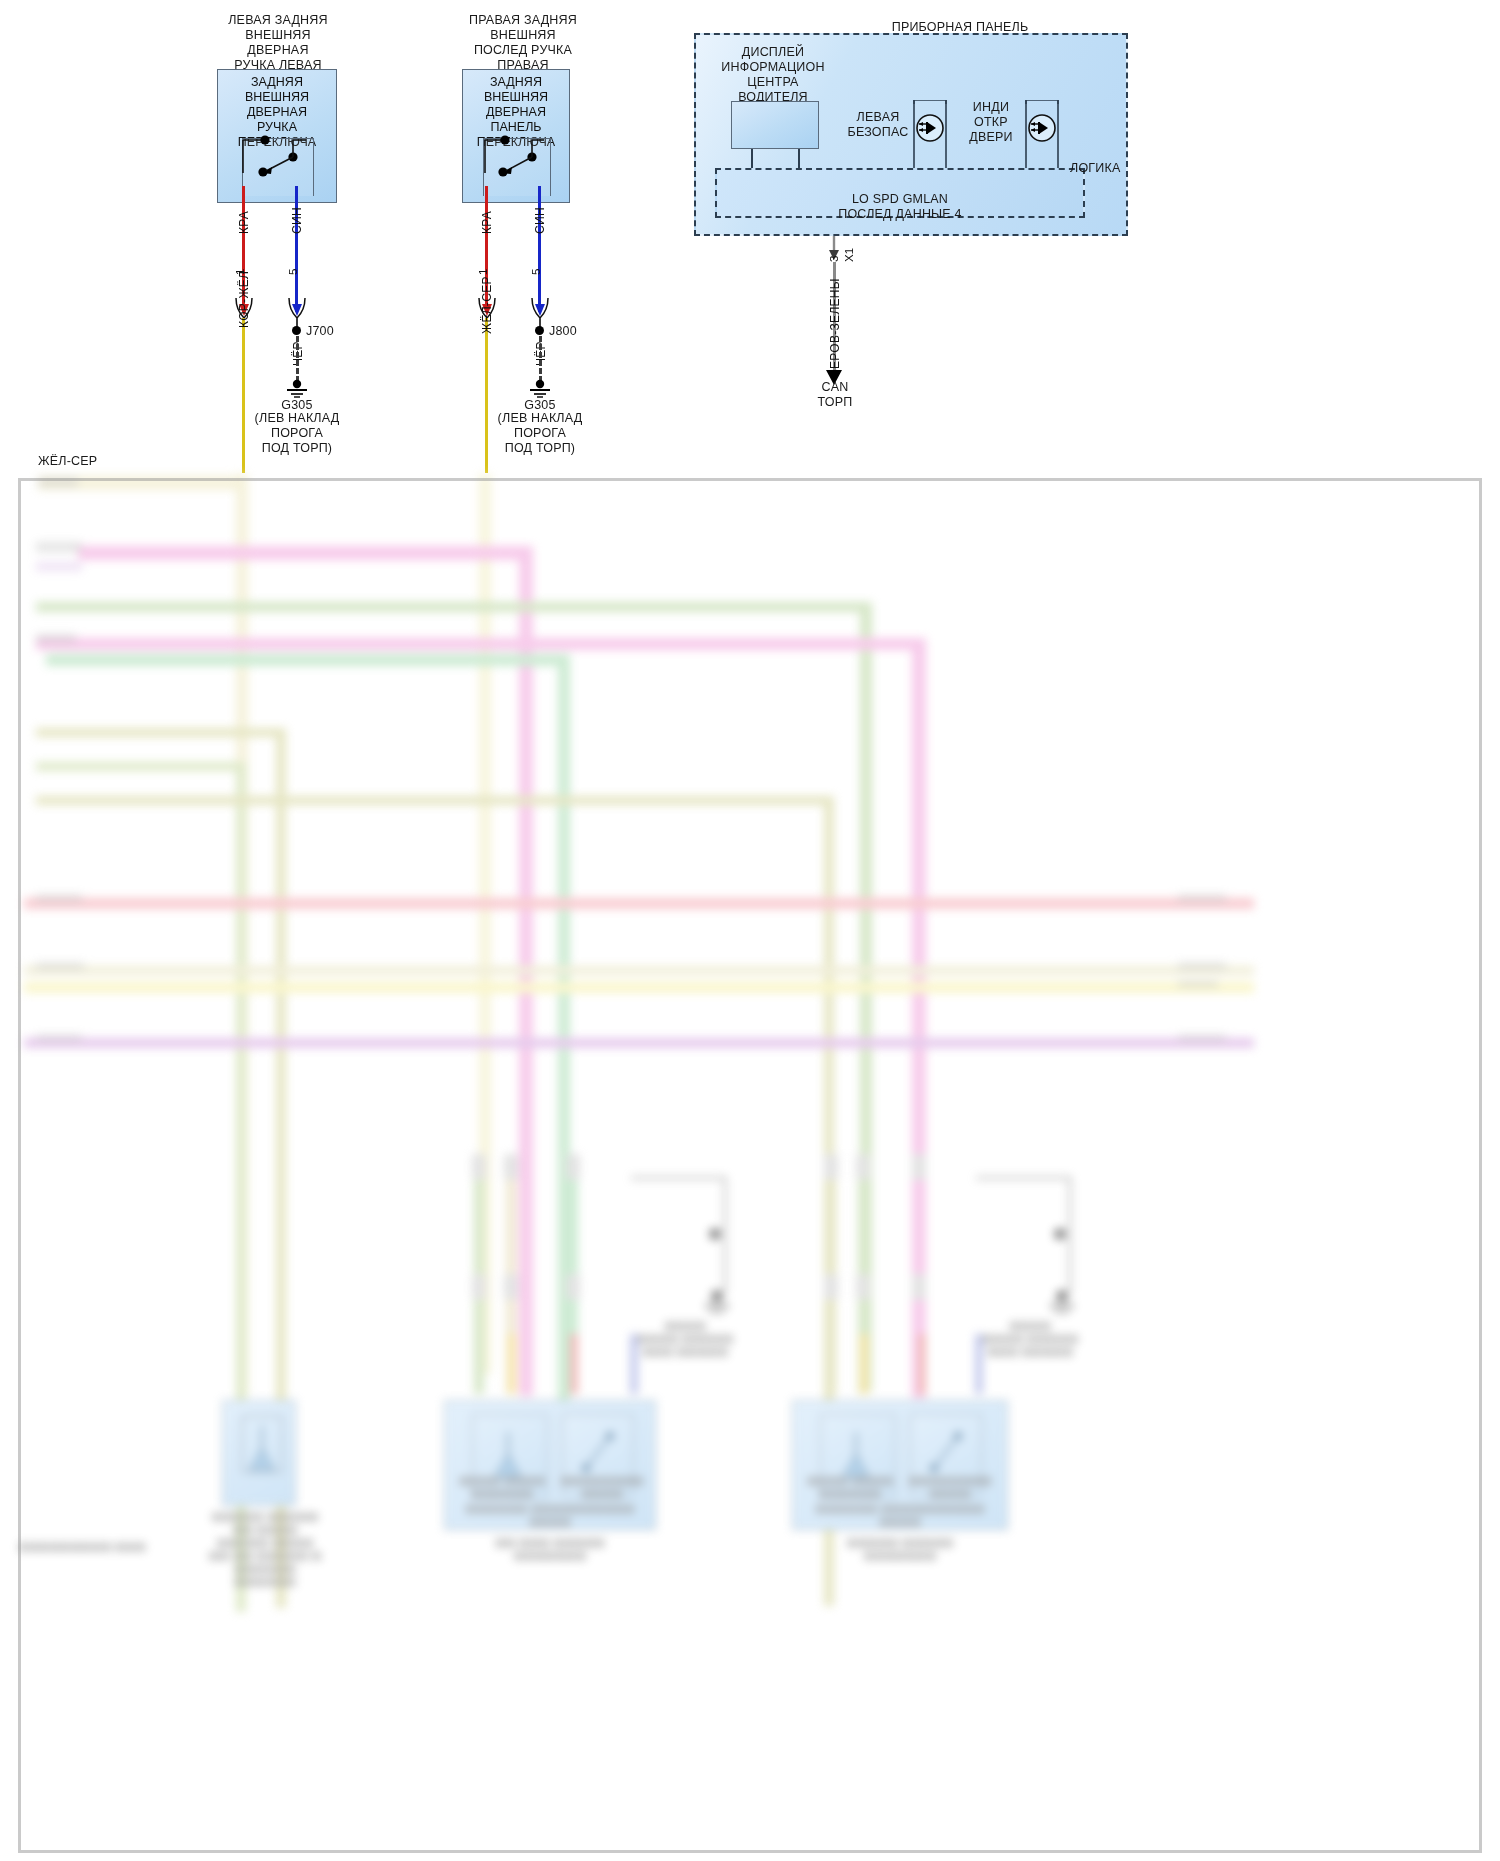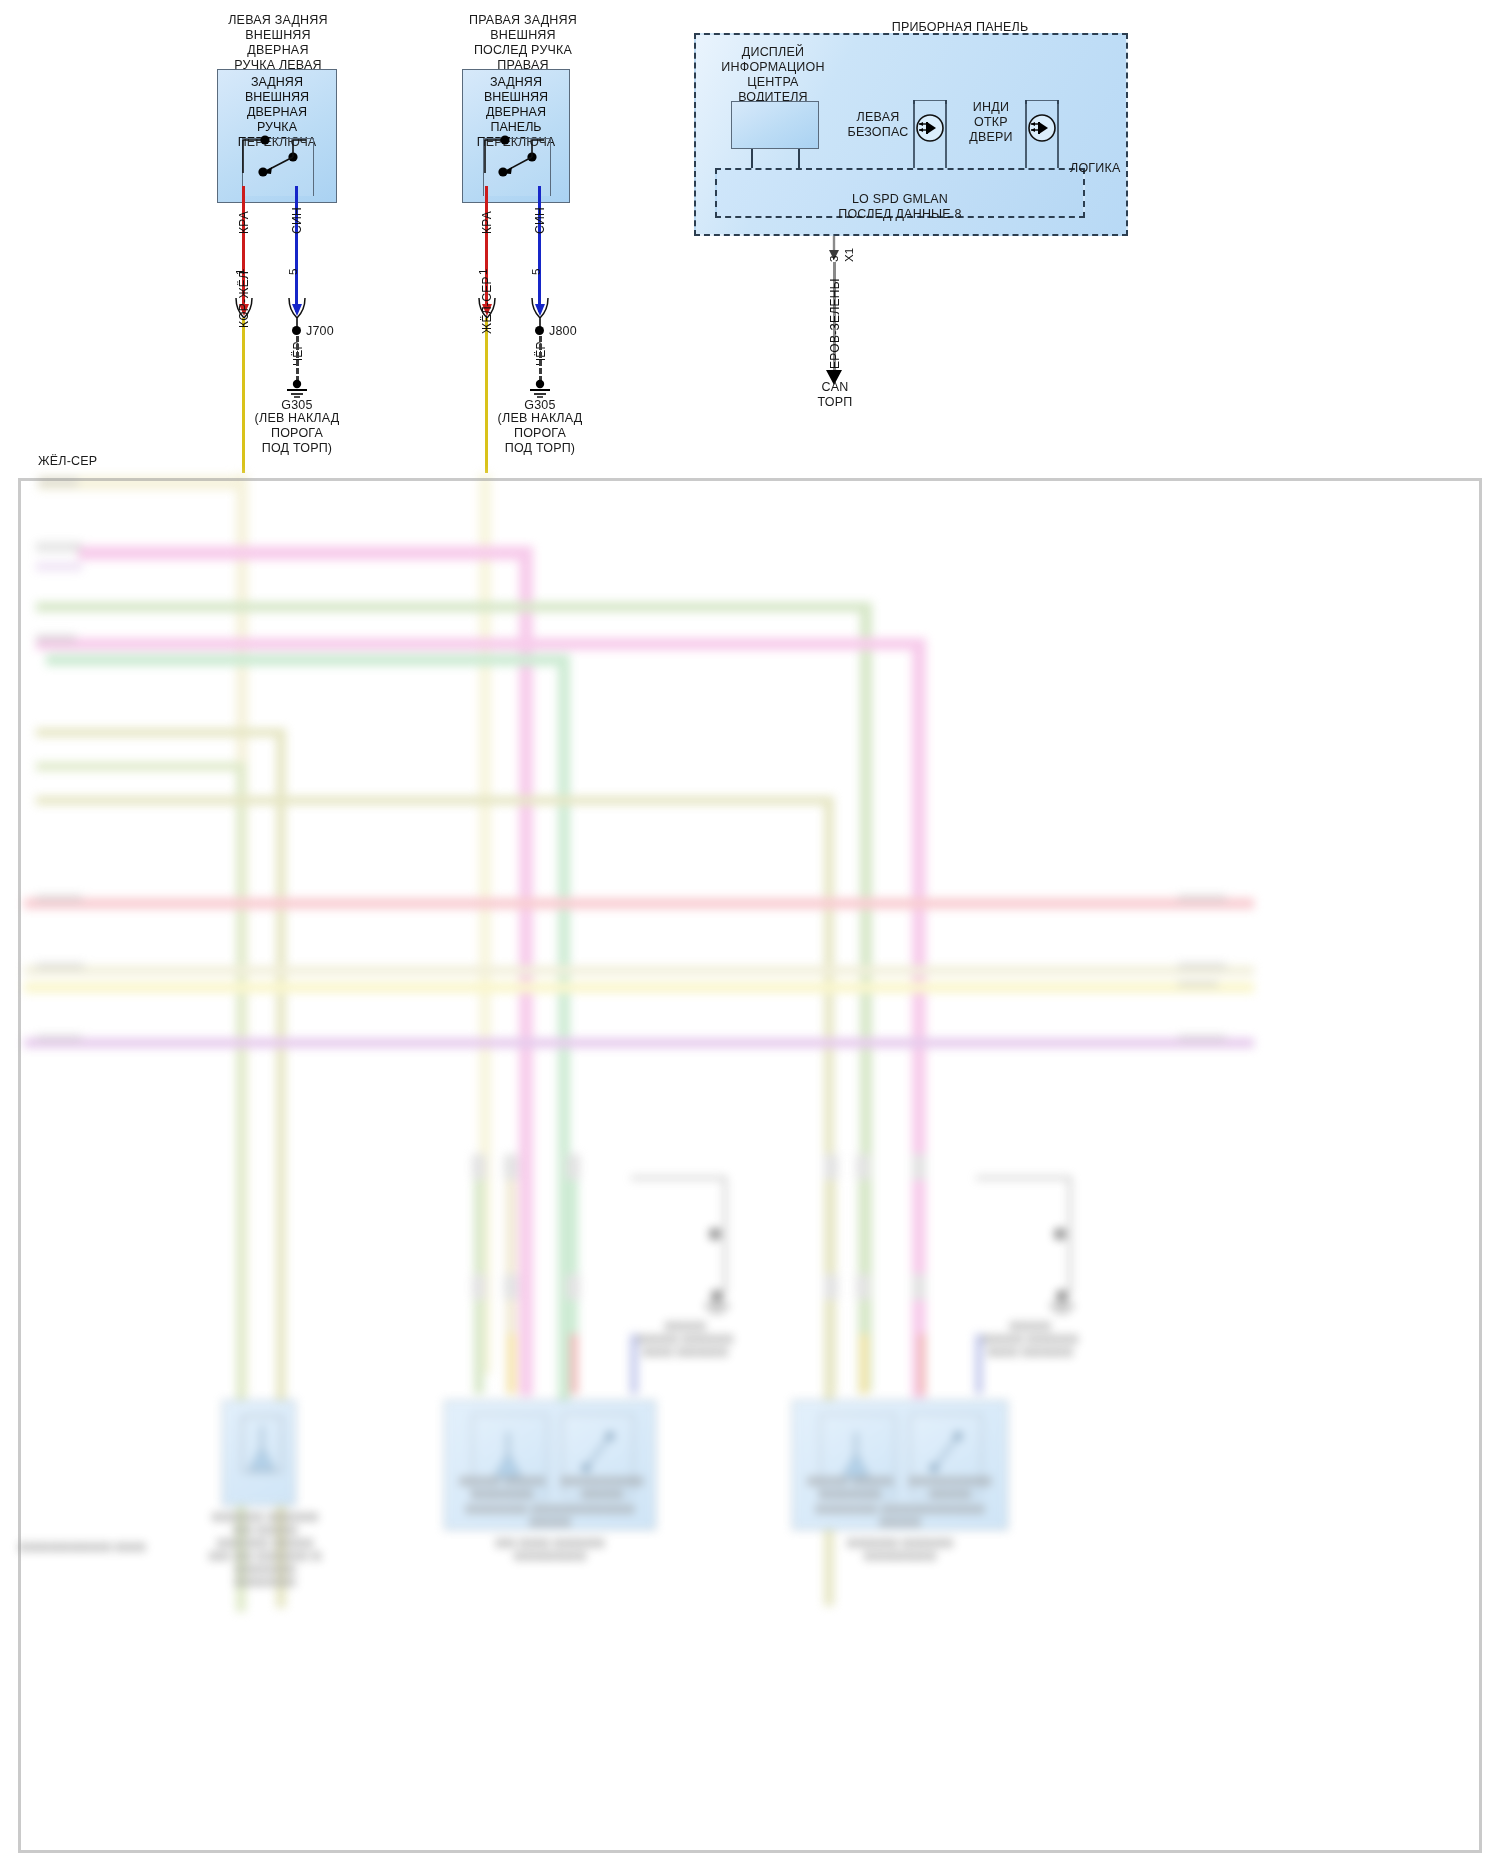--- a/index.html
+++ b/index.html
@@ -219,21 +219,21 @@
     <line x1="17" y1="22" x2="17" y2="34" stroke="#000" stroke-width="2"></line>
     <line x1="9" y1="24" x2="16" y2="24" stroke="#000" stroke-width="1.4"></line>
     <polygon points="9,24 13,22 13,26" fill="#000"></polygon>
     <line x1="9" y1="30" x2="16" y2="30" stroke="#000" stroke-width="1.4"></line>
     <polygon points="9,30 13,28 13,32" fill="#000"></polygon>
   </svg>
 
   <div class="dashbox-inner" style="left:715px;top:168px;width:370px;height:50px;"></div>
   <div class="lbl left" style="left:1070px;top:161px;width:70px;">ЛОГИКА</div>
   <div class="lbl" style="left:740px;top:192px;width:320px;">LO SPD GMLAN
-ПОСЛЕД ДАННЫЕ 8</div>
+ПОСЛЕД ДАННЫЕ 4</div>
 
   <svg style="position:absolute;left:822px;top:236px;" width="40" height="30">
     <line x1="12" y1="0" x2="12" y2="18" stroke="#8a8a8a" stroke-width="2.4"></line>
     <polygon points="7,14 17,14 12,24" fill="#3b3b3b"></polygon>
   </svg>
   <div class="pin" style="left:828px;top:262px;">3</div>
   <div class="pin" style="left:843px;top:262px;">X1</div>
 
   <div class="vw" style="left:833px;top:262px;height:112px;background:#8a8a8a;"></div>
   <div class="vlabel" style="left:828px;top:378px;">СЕРОВ-ЗЕЛЕНЫ</div>

